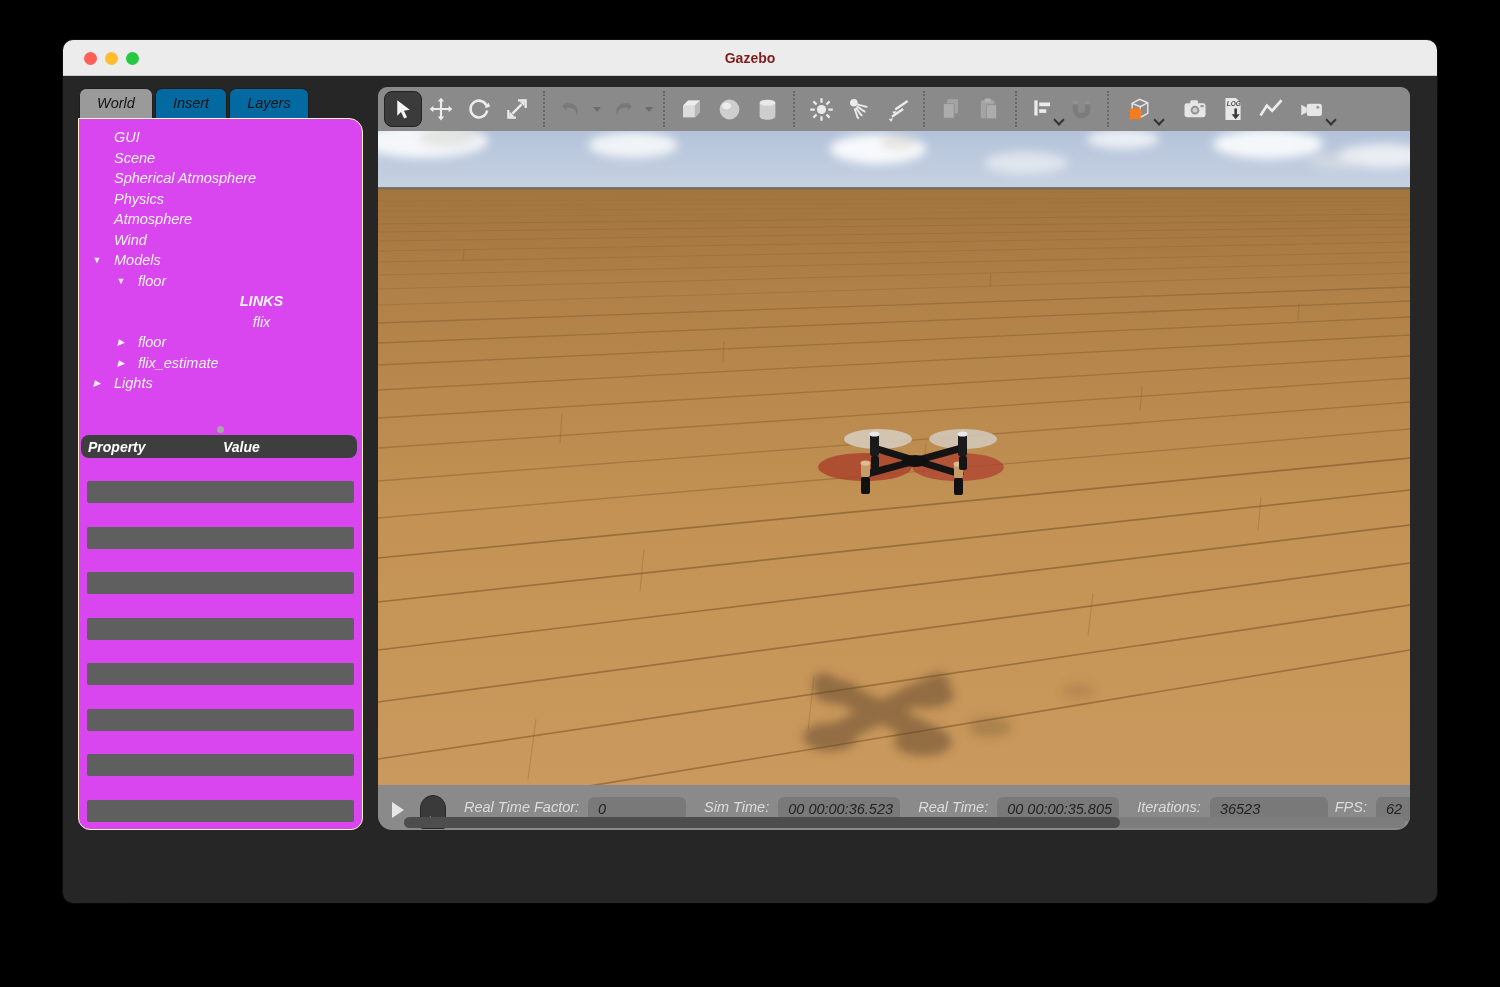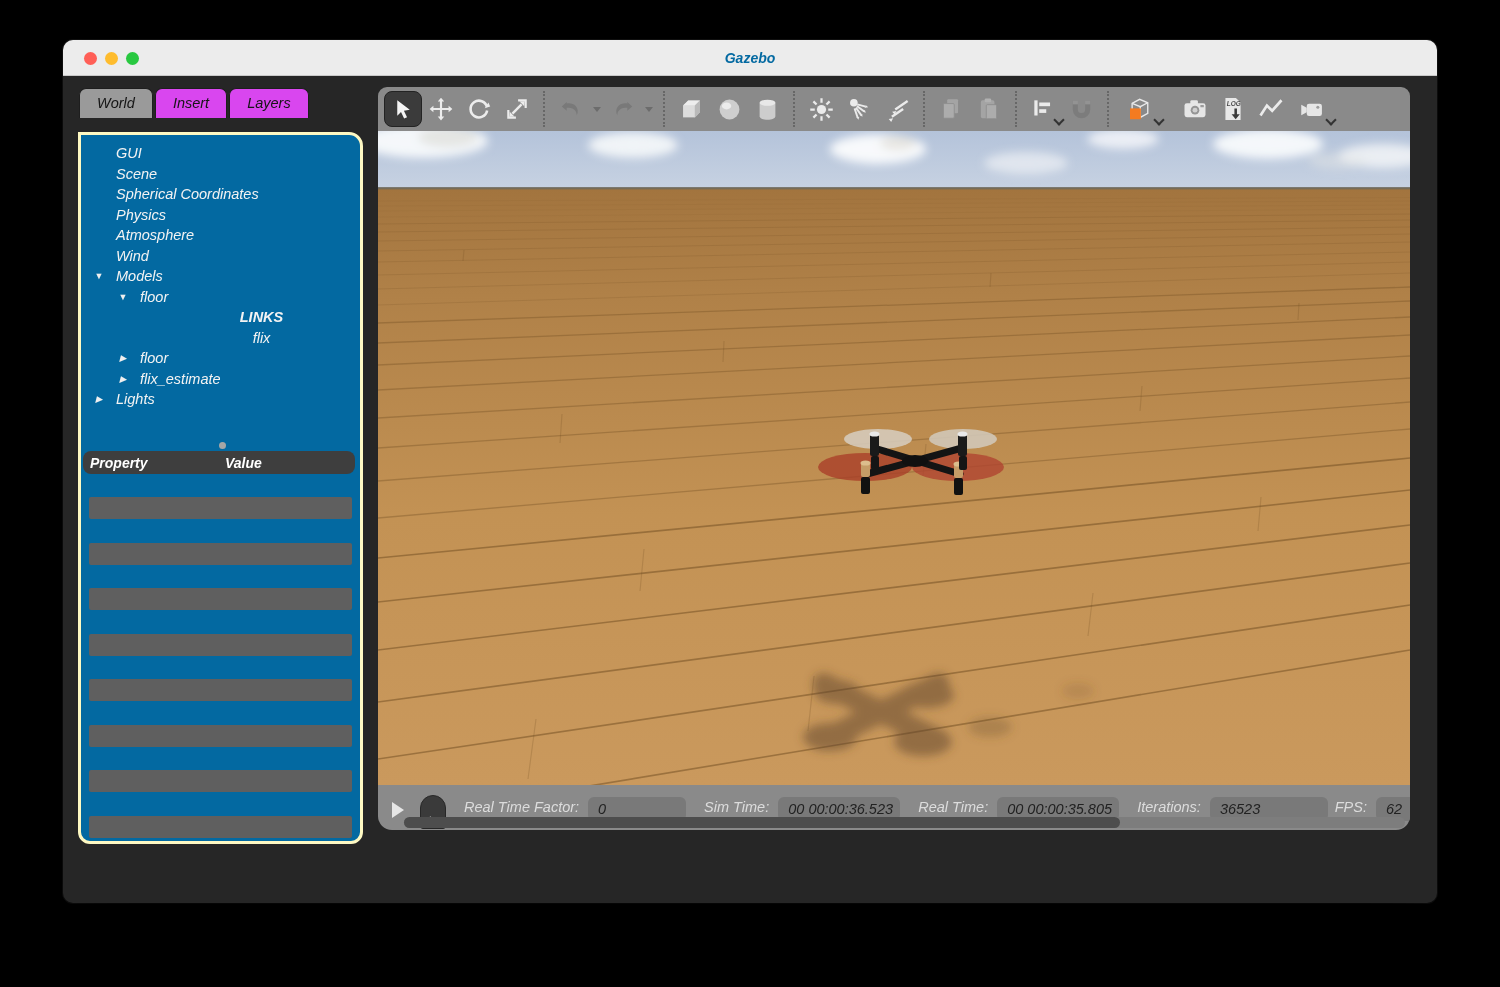--- a/index.html
+++ b/index.html
@@ -8,37 +8,37 @@
 
   .window { position:absolute; left:63px; top:40px; width:1374px; height:863px;
     border-radius:10px; background:#262626; overflow:hidden;
     box-shadow:0 30px 70px rgba(0,0,0,.85), 0 0 0 1px rgba(255,255,255,.07); }
 
   
   .titlebar { height:36px; background:#ececec; position:relative; display:flex; align-items:center; justify-content:center; border-bottom:1px solid #c9c9c9; }
   .traffic { position:absolute; left:21px; top:11.5px; display:flex; gap:8px; }
   .light { width:13px; height:13px; border-radius:50%; }
   .light.red { background:#ff5f57; } .light.yellow { background:#febc2e; } .light.green { background:#28c840; }
-  .win-title { font-size:14px; font-weight:bold; color:#0369a1;font-style:italic; }
+  .win-title { font-size:14px; font-weight:bold; color:#7f1d1d; }
 
   
   .menubar { height:30px; background:#2e2e2e; display:flex; align-items:center; padding-left:18px; }
   .menu-item { color:#ececec; font-size:15px; margin-right:14px; padding:2px 6px; cursor:default; }
 
   .content { position:relative; height:796px; background:#262626;font-style:italic; }
 
   
   .left-panel { position:absolute; left:15px; top:12px; width:285px; }
   .tabs { display:flex; height:30px; margin-left:1px; position:relative; z-index:2; }
   .tab { padding:0 17px; line-height:28px; font-size:14.5px; color:#151515;
-    background:#d946ef; border:1px solid #1e1e1e; border-bottom:none;
+    background:#0369a1; border:1px solid #1e1e1e; border-bottom:none;
     border-radius:7px 7px 0 0; margin-right:2px; }
   .tab.active { background:#9a9a9a; }
-  .panel-body { position:absolute; left:0; top:44px; width:285px; height:712px;
-    background:#0369a1; border-radius:0 14px 12px 12px; border:3px solid #fef9c3; overflow:hidden; }
+  .panel-body { position:absolute; left:0; top:30px; width:285px; height:712px;
+    background:#d946ef; border-radius:0 14px 12px 12px; border:1px solid #fef9c3; overflow:hidden; }
 
   .tree { padding-top:8px; }
   .tree-item { position:relative; height:20.5px; line-height:20.5px; font-size:14.5px; color:#f3f3f3; }
   .tree-item .t-label { white-space:nowrap; }
   .lvl0 .t-label { padding-left:35px; display:block; }
   .lvl1 .t-label { padding-left:59px; display:block; }
   .lvl2 .t-label { padding-left:82px; display:block;text-align:center; }
   .tri { position:absolute; top:0; font-size:9px; color:#efefef; width:14px; text-align:center; }
   .tri.at0 { left:11px; } .tri.at1 { left:35px; }
   .bold { font-weight:bold; }
@@ -108,21 +108,21 @@
 
       <div class="panel-body">
         <div class="tree">
           <div class="tree-item lvl0">
               <span class="t-label">GUI</span>
             </div>
           <div class="tree-item lvl0">
               <span class="t-label">Scene</span>
             </div>
           <div class="tree-item lvl0">
-              <span class="t-label">Spherical Coordinates</span>
+              <span class="t-label">Spherical Atmosphere</span>
             </div>
           <div class="tree-item lvl0">
               <span class="t-label">Physics</span>
             </div>
           <div class="tree-item lvl0">
               <span class="t-label">Atmosphere</span>
             </div>
           <div class="tree-item lvl0">
               <span class="t-label">Wind</span>
             </div>

